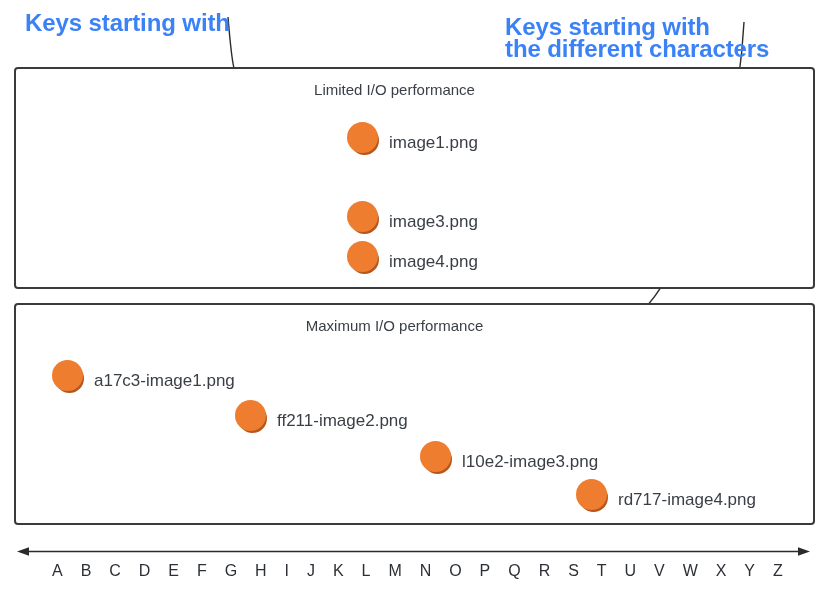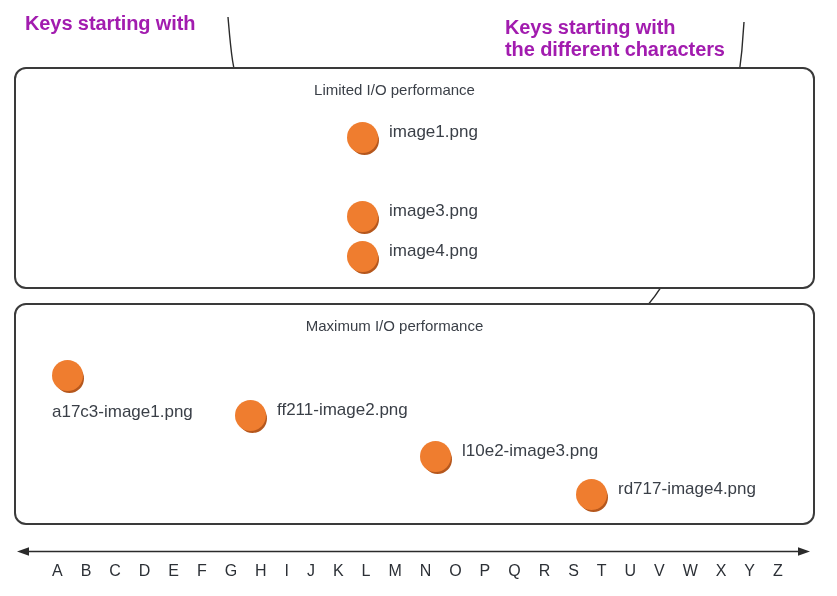--- a/index.html
+++ b/index.html
@@ -10,52 +10,52 @@
     --label-text:#3a3f47;
   }
   html,body{margin:0;padding:0;background:#ffffff;}
   #canvas{
     position:relative;width:837px;height:596px;background:#ffffff;overflow:hidden;
     font-family:"Liberation Sans","DejaVu Sans",sans-serif;
   }
   #arrows{position:absolute;left:0;top:0;width:837px;height:596px;pointer-events:none;}
 
   .callout{
-    position:absolute;font-weight:700;font-size:20px;line-height:22px;
-    color:#a21caf;letter-spacing:-0.1px;white-space:nowrap;
+    position:absolute;font-weight:700;font-size:24px;line-height:22px;
+    color:#3b82f6;letter-spacing:-0.1px;white-space:nowrap;
   }
   .callout-left{left:25px;top:12px;}
   .callout-right{left:505px;top:16px;}
 
   .box{
     position:absolute;left:14px;width:797px;height:218px;
-    border:2px solid var(--box-border);border-radius:12px;background:#ffffff;
+    border:2px solid var(--box-border);border-radius:4px;background:#ffffff;
   }
   .box-limited{top:67px;}
   .box-maximum{top:303px;}
   .box-title{
     position:absolute;left:0;top:12px;width:100%;text-align:center;
     font-size:15px;color:var(--label-text);transform:translateX(-20px);
   }
 
-  .item{position:absolute;display:flex;align-items:flex-start;height:31px;gap:11px;}
+  .item{position:absolute;display:flex;align-items:flex-end;height:31px;gap:11px;}
   .dot{
     width:31px;height:31px;border-radius:50%;flex:0 0 31px;
     background:var(--object-fill);
     box-shadow:2px 3px 0 -1px var(--object-shadow);
   }
   .item-label{font-size:17px;color:var(--label-text);white-space:nowrap;}
 
   
   .item.l1{left:347px;top:122px;}
   .item.l2{left:347px;top:162px;}
   .item.l3{left:347px;top:201px;}
   .item.l4{left:347px;top:241px;}
   
-  .item.m1{left:52px;top:360px;flex-direction:column;}
+  .item.m1{left:52px;top:360px;}
   .item.m2{left:235px;top:400px;}
   .item.m3{left:420px;top:441px;}
   .item.m4{left:576px;top:479px;}
 
   .alphabet{
     position:absolute;left:52px;top:562px;width:731px;
     display:flex;justify-content:space-between;
     font-size:16px;color:#2c3036;
   }
   .alphabet span{display:inline-block;}

